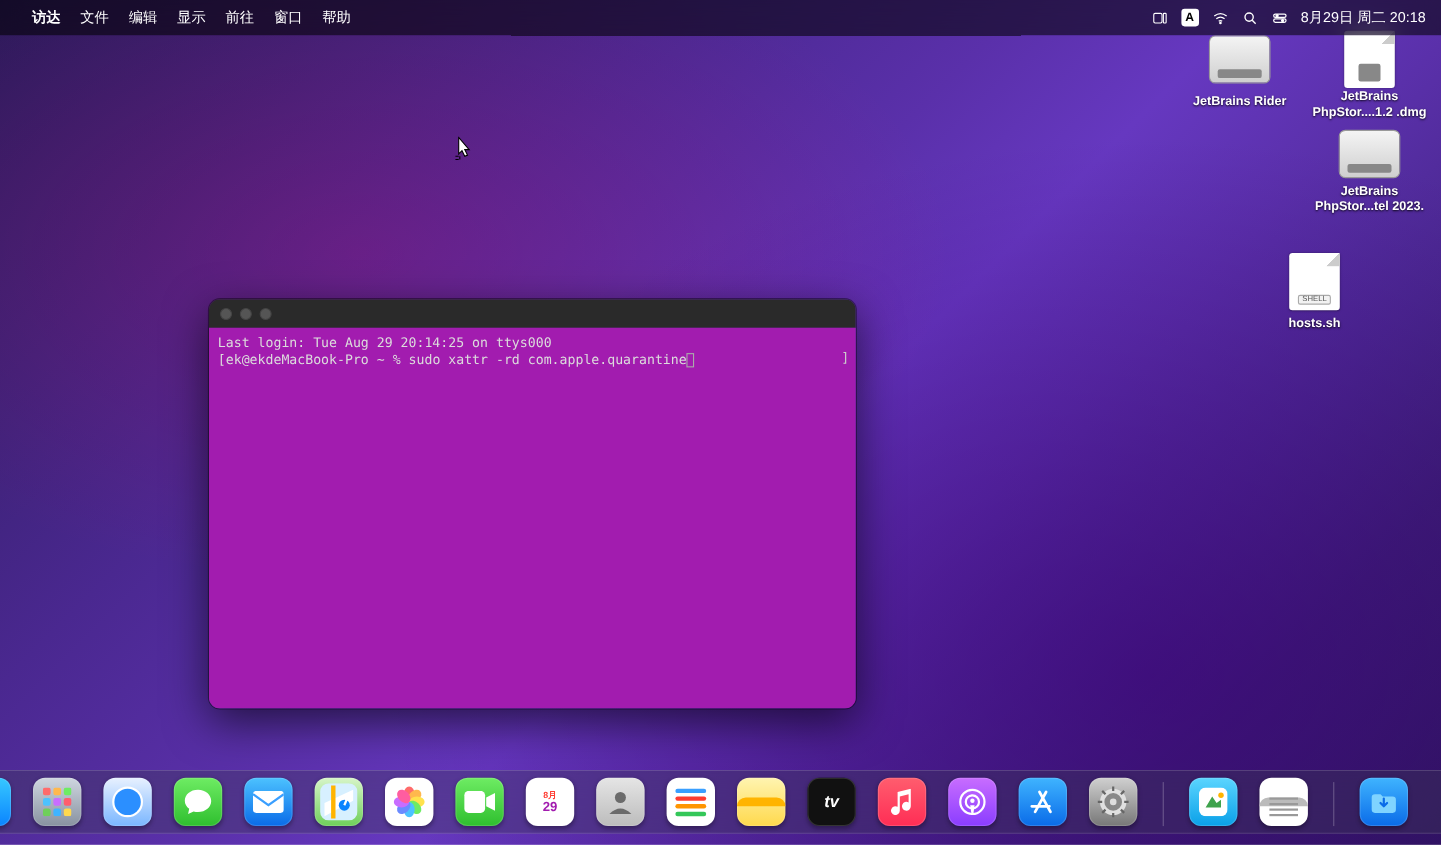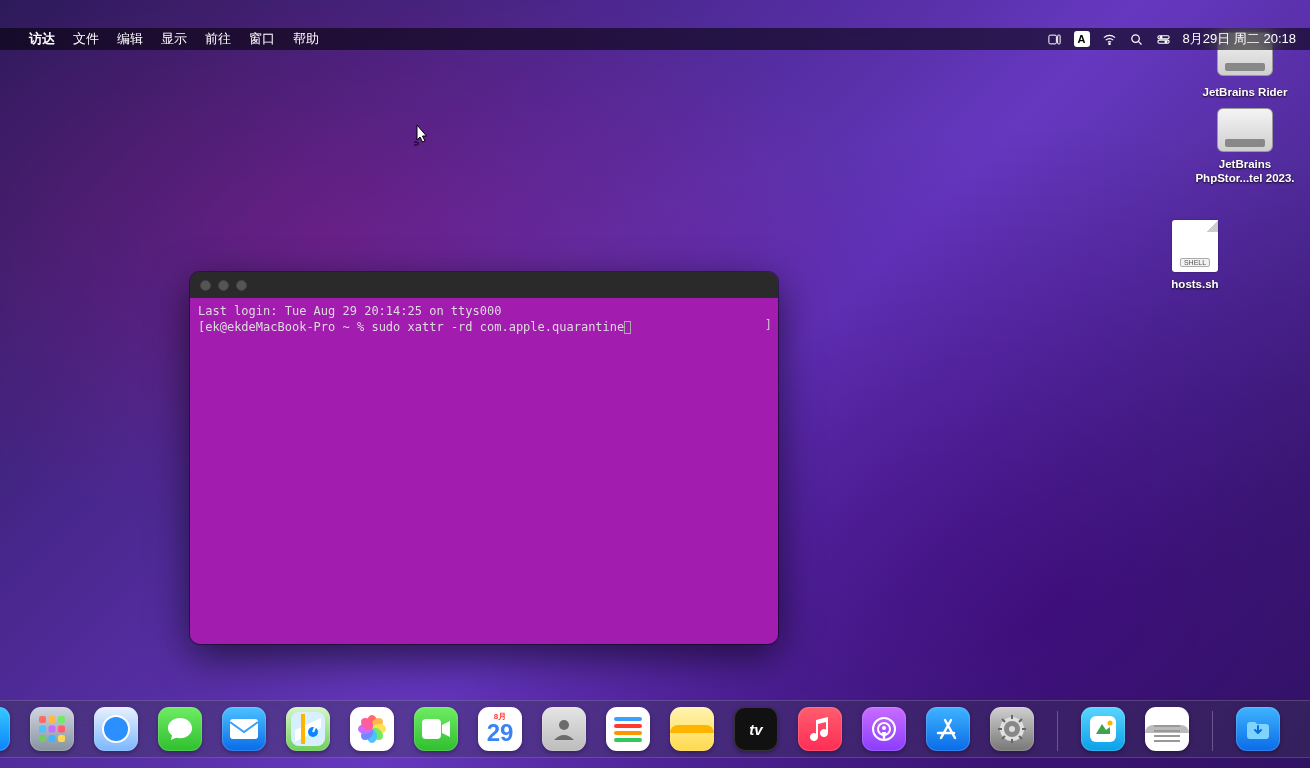--- a/index.html
+++ b/index.html
@@ -16,25 +16,25 @@
   
   .wp-shape1 {
     position:absolute; left:0; top:0; width:100%; height:100%;
     background: radial-gradient(ellipse 900px 500px at 25% 30%, rgba(255,0,120,0.18), transparent 60%),
                 radial-gradient(ellipse 1000px 700px at 80% 80%, rgba(60,0,120,0.6), transparent 70%);
     pointer-events:none;
   }
 
   
   .menubar {
-    position: absolute; top:0; left:0; right:0; height:22px;
+    position: absolute; top:0; left:0; right:0; height:32px;
     background: rgba(0,0,0,0.55);
     backdrop-filter: blur(10px);
     display:flex; align-items:center; color:#fff; font-size:13px;
-    padding: 0 8px; z-index:100;margin-top:28px;
+    padding: 0 8px; z-index:100;
   }
   .menubar .apple { font-size:15px; margin:0 10px 0 2px; }
   .menubar .menu-item { padding: 0 9px; cursor:default; }
   .menubar .app-name { font-weight:600; }
   .menubar .spacer { flex:1; }
   .menubar .status-item { padding:0 6px; display:flex; align-items:center; }
   .menubar .status-item svg { width:15px; height:15px; }
   .datetime { padding:0 4px 0 6px; }
   .ime-box {
     width:16px; height:16px; background:#fff; color:#000; border-radius:3px;
@@ -149,21 +149,21 @@
   .tile.finder{background:linear-gradient(#37c8ff,#0a84ff);}
   .tile.launchpad{background:linear-gradient(#cfd6e0,#8892a0);}
   .tile.safari{background:linear-gradient(#e8f1ff,#7ab6ff);}
   .tile.messages{background:linear-gradient(#6eec63,#2fbf2f);}
   .tile.mail{background:linear-gradient(#4cc2ff,#0a6be8);}
   .tile.maps{background:linear-gradient(#d7f5c8,#6fcf5a);}
   .tile.photos{background:#fff;}
   .tile.facetime{background:linear-gradient(#6eec63,#2fbf2f);}
   .tile.calendar{background:#fff;color:#000;flex-direction:column;font-weight:700;}
   .tile.calendar .m{color:#ff3b30;font-size:8px;line-height:1;}
-  .tile.calendar .d{font-size:24px;line-height:1;color:#3b82f6;}
+  .tile.calendar .d{font-size:12px;line-height:1;color:#a21caf;}
   .tile.contacts{background:linear-gradient(#e5e5e5,#bcbcbc);}
   .tile.reminders{background:#fff;}
   .tile.notes{background:linear-gradient(#fff4b0,#ffd94d);}
   .tile.tv{background:#111;}
   .tile.music{background:linear-gradient(#ff5d6e,#ff2d55);}
   .tile.podcasts{background:linear-gradient(#c86dff,#8a3dff);}
   .tile.appstore{background:linear-gradient(#3fb4ff,#0a6be8);}
   .tile.settings{background:linear-gradient(#d0d0d0,#777);}
   .tile.app2{background:linear-gradient(#5bd5ff,#0aa0e8);}
   .tile.textedit{background:#fff;}
@@ -239,20 +239,26 @@
 </div>
 
 <div class="desktop-icons">
   <div style="display:flex;gap:8px;text-decoration:underline;">
     <div class="d-icon">
       <div class="glyph">
           <div class="drive-glyph"></div>
         </div>
       <span class="label">JetBrains Rider</span>
     </div>
+    <div class="d-icon">
+      <div class="glyph">
+          <div class="dmg-glyph"></div>
+        </div>
+      <span class="label">JetBrains PhpStor....1.2 .dmg</span>
+    </div>
   </div>
   <div class="d-icon">
     <div class="glyph">
         <div class="drive-glyph"></div>
       </div>
     <span class="label">JetBrains PhpStor...tel 2023.</span>
   </div>
   <div class="d-icon" style="margin-top:30px;margin-right:50px;">
     <div class="glyph">
         <div class="sh-glyph">

